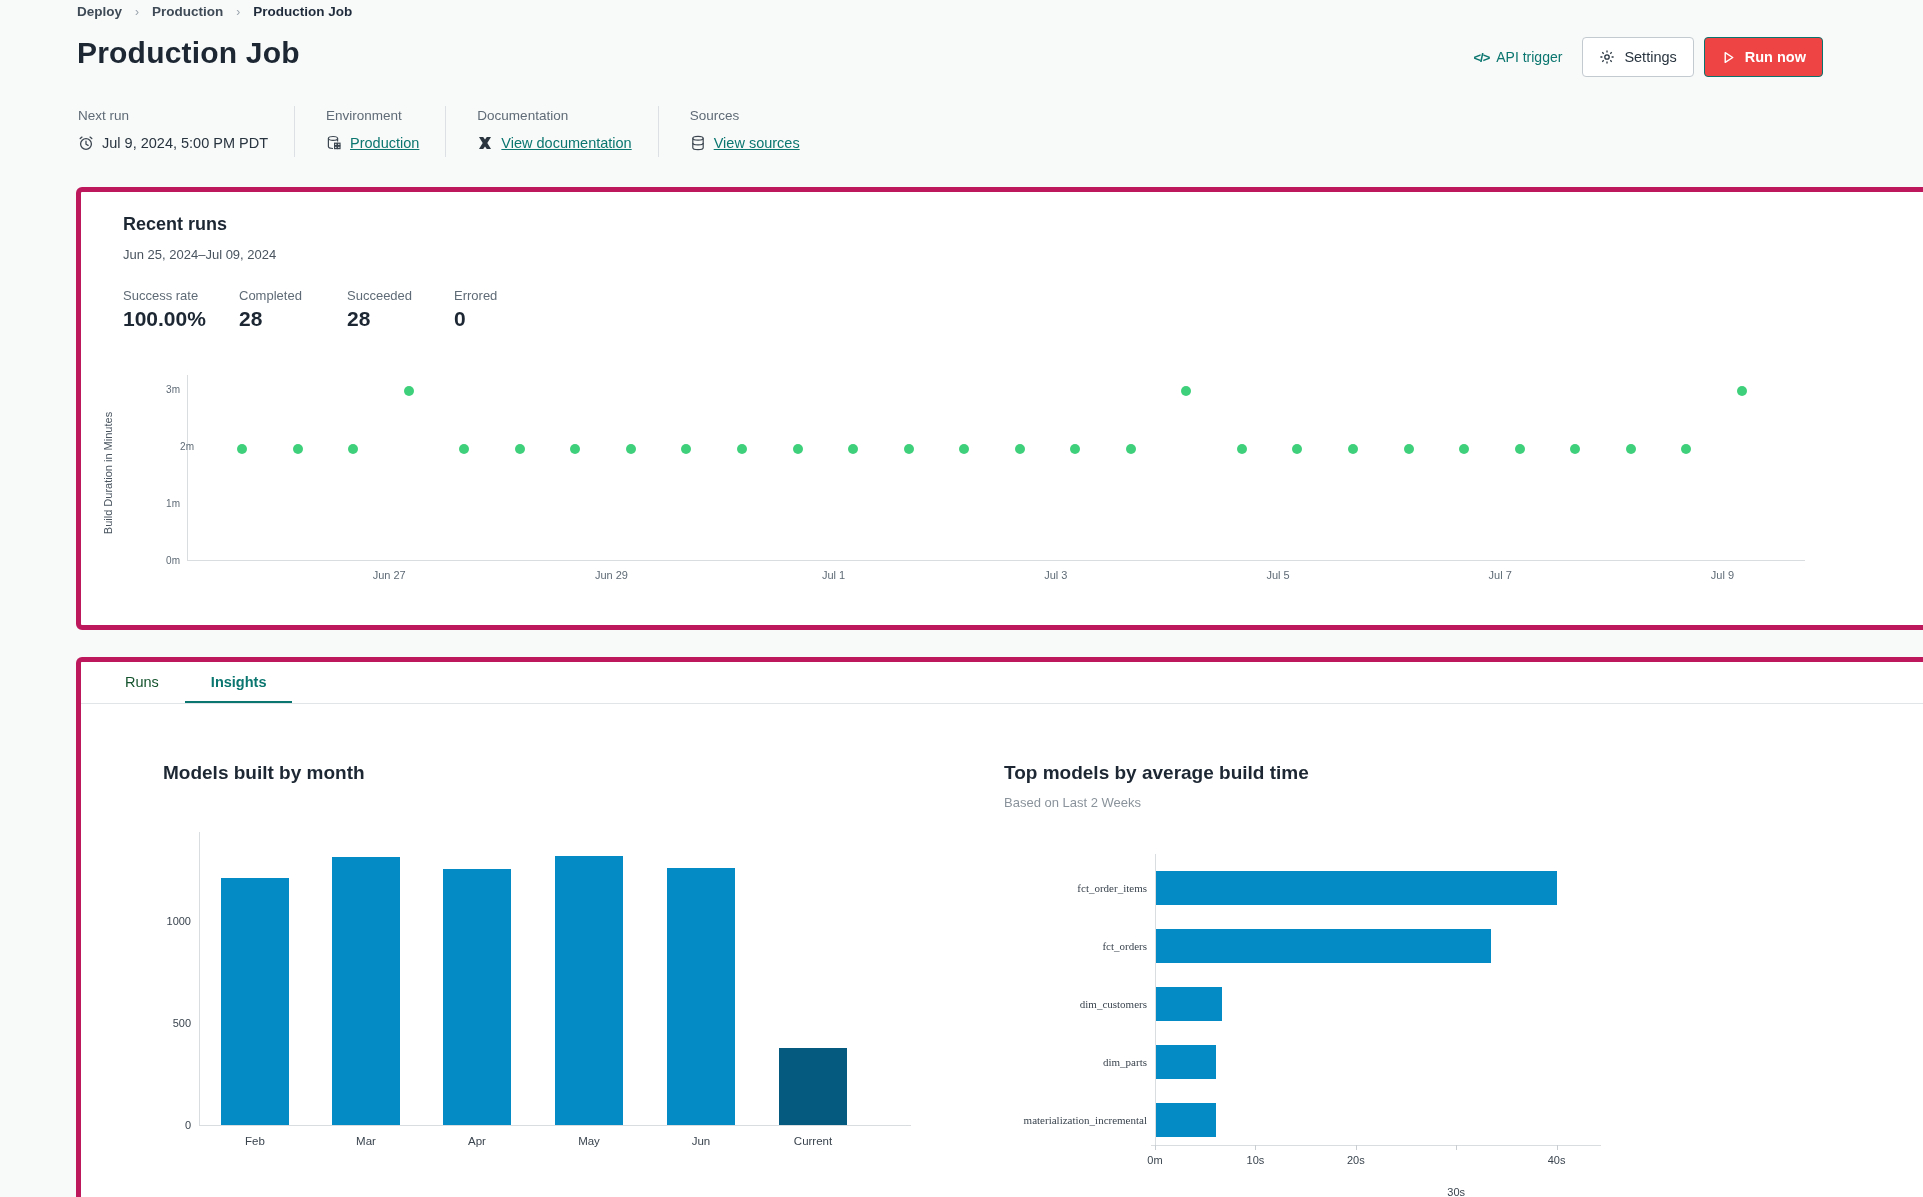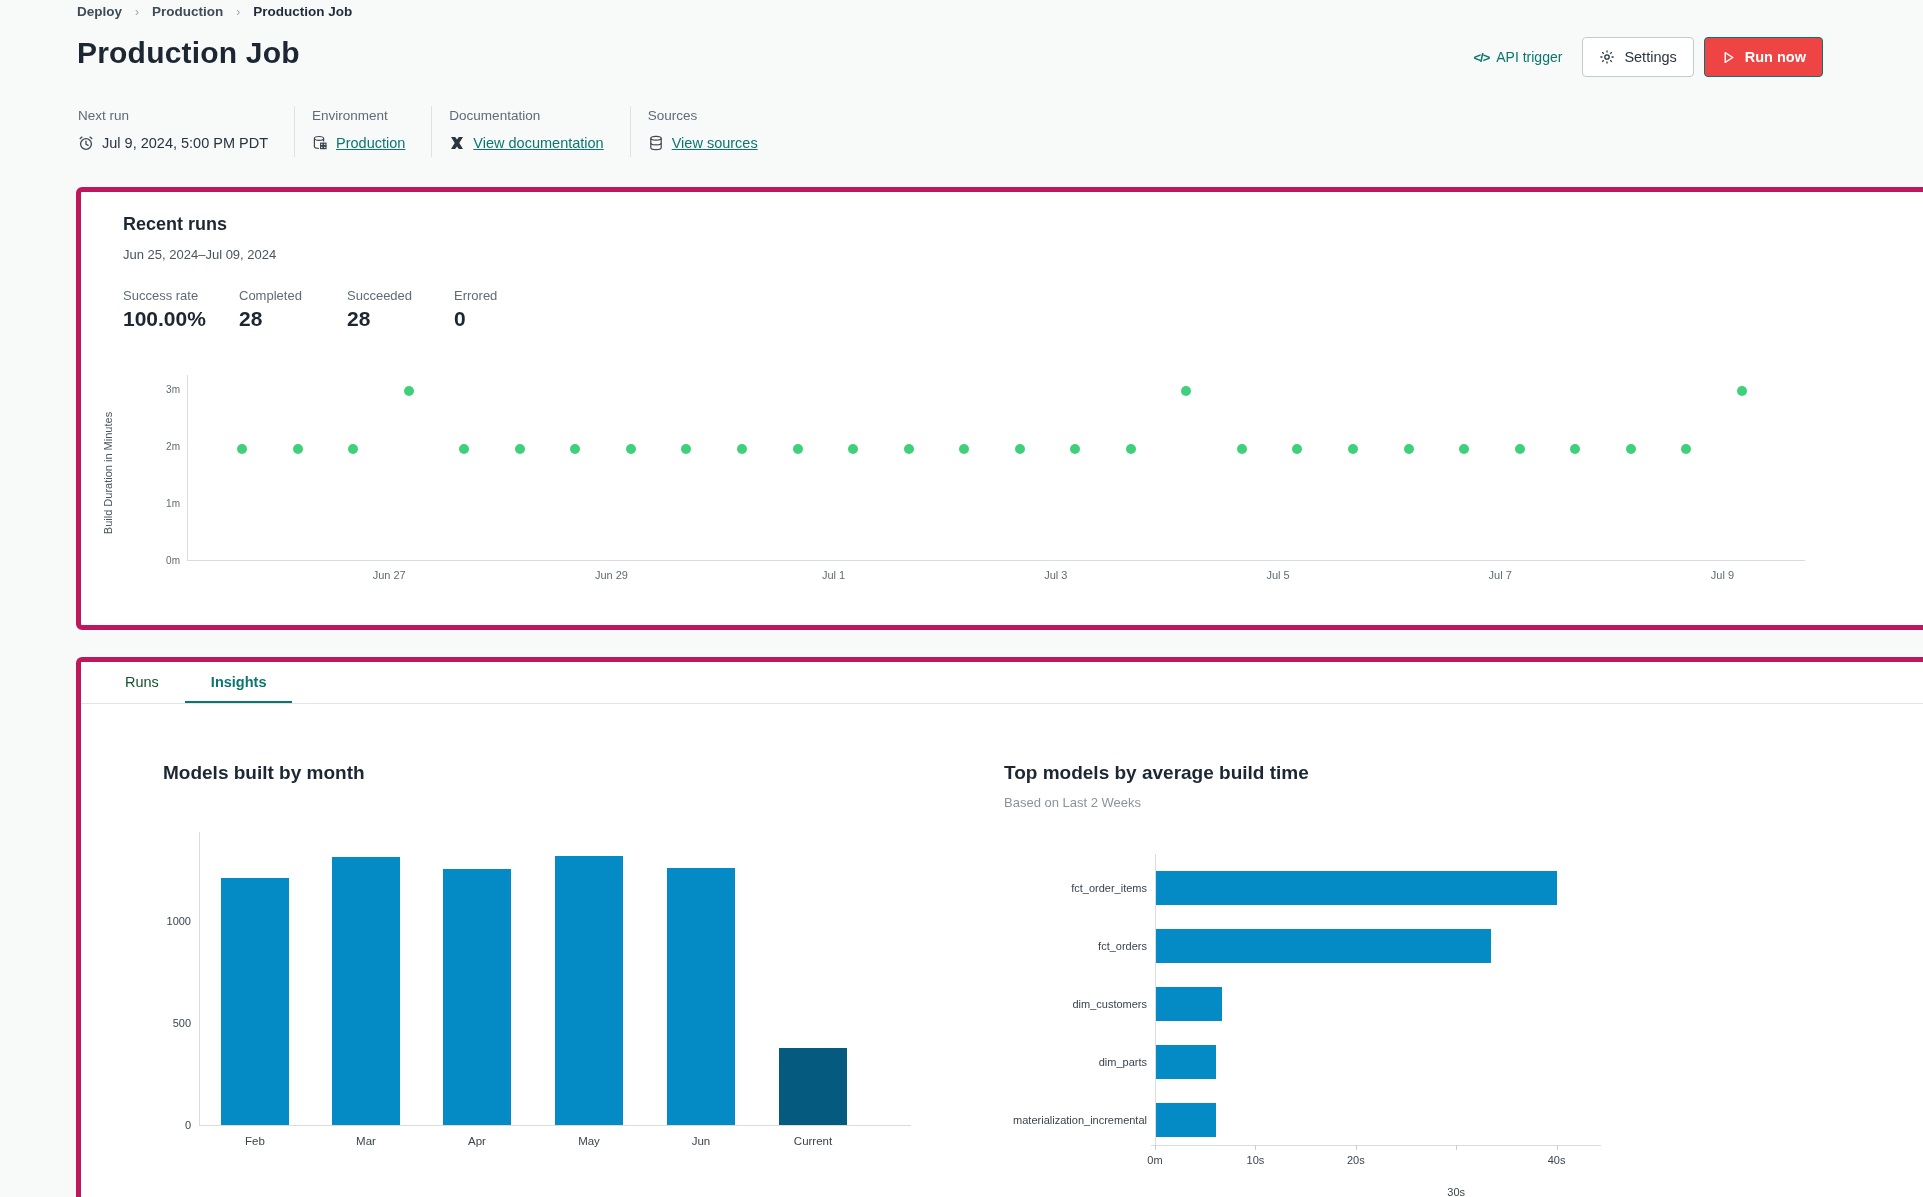--- a/index.html
+++ b/index.html
@@ -18,21 +18,21 @@
   .header-actions { position:absolute; right:100px; top:37px; display:flex; align-items:center; height:40px; }
   .api-trigger { display:flex; align-items:center; gap:7px; color:#0a766f; font-size:14px; margin-right:20px; cursor:pointer; }
   .code-glyph { font-weight:bold; font-size:13px; letter-spacing:-1px; }
   .btn { display:flex; align-items:center; gap:9px; height:40px; padding:0 16px; border-radius:4px; font-size:14.5px; cursor:pointer; }
   .btn-settings { background:#fff; border:1px solid #c3cad0; color:#28343f; }
   .btn-run { background:#ef4444; border:1px solid #0a736d; color:#fff; margin-left:10px; font-weight:bold; }
 
   
   .info-row { position:absolute; left:78px; top:106px; display:flex; }
   .info-col { padding:2px 26px 6px 0; }
-  .info-col + .info-col { padding-left:17px; border-left:1px solid #dde1e5; }
+  .info-col + .info-col { padding-left:31px; border-left:1px solid #dde1e5; }
   .info-label { font-size:13.5px; color:#5f6b76; margin-bottom:12px; }
   .info-value { display:flex; align-items:center; gap:8px; font-size:14.5px; color:#28343f; }
   .info-link { color:#0a766f; text-decoration:underline; cursor:pointer; }
   .ic { flex:0 0 auto; display:inline-flex; }
 
   
   .card { position:absolute; left:76px; width:1892px; background:#fff; border:5px solid #be185d; border-radius:6px; }
   .card-recent { top:187px; height:443px; }
   .card-tabs { top:657px; height:560px; border-bottom:none; border-radius:6px 6px 0 0; }
 
@@ -56,21 +56,21 @@
   .tab { display:flex; align-items:center; padding:0 26px; font-size:14.5px; color:#14532d; cursor:pointer; border-bottom:2px solid transparent; }
   .tab.active { color:#0a766f; font-weight:bold; border-bottom:2.5px solid #0a766f; }
 
   .chart-title { position:absolute; font-size:19px; font-weight:bold; color:#1c2733; }
   .chart-sub { position:absolute; font-size:13px; color:#8a939b; }
 
   .vbar { position:absolute; }
   .vb-ytick { position:absolute; font-size:11px; color:#3a444e; text-align:right; width:36px; transform:translateY(-50%); }
   .vb-xlabel { position:absolute; font-size:11.5px; color:#3a444e; transform:translateX(-50%); }
 
-  .hb-label { position:absolute; font-size:11px; color:#3a444e; text-align:right; width:200px; transform:translateY(-50%); }
+  .hb-label { position:absolute; font-size:11px; color:#3a444e; text-align:right; width:200px; transform:translateY(-50%);font-family:Liberation Serif, serif; }
   .hb-bar { position:absolute; }
   .hb-xtick { position:absolute; font-size:11px; color:#3a444e; transform:translateX(-50%); }
   .hb-tickmark { position:absolute; width:1px; height:5px; background:#c8cdd1; }
 </style>
 </head>
 <body>
 
 <div class="page">
 
   <div class="breadcrumb" id="breadcrumb">
@@ -182,21 +182,21 @@
         <div class="stat" style="min-width: 80px;">
           <div class="stat-label">Errored</div>
           <div class="stat-value">0</div>
         </div>
       </div>
     <div class="scatter" id="scatter">
       <div class="sc-ylabel">Build Duration in Minutes</div>
     <div class="axis-line" style="left: 106px; top: 0px; width: 1px; height: 185px;"></div>
         <div class="axis-line" style="left: 106px; top: 185px; width: 1618px; height: 1px;"></div>
         <div class="sc-ytick" style="left: 69px; top: 14.2308px;">3m</div>
-        <div class="sc-ytick" style="left: 69px; top: 71.1538px;">2m</div>
+        <div class="sc-ytick" style="left: 83px; top: 71.1538px;">2m</div>
         <div class="sc-ytick" style="left: 69px; top: 128.077px;">1m</div>
         <div class="sc-ytick" style="left: 69px; top: 185px;">0m</div>
         <div class="sc-xtick" style="left: 308.207px; top: 194px;">Jun 27</div>
         <div class="sc-xtick" style="left: 530.408px; top: 194px;">Jun 29</div>
         <div class="sc-xtick" style="left: 752.607px; top: 194px;">Jul 1</div>
         <div class="sc-xtick" style="left: 974.808px; top: 194px;">Jul 3</div>
         <div class="sc-xtick" style="left: 1197.01px; top: 194px;">Jul 5</div>
         <div class="sc-xtick" style="left: 1419.21px; top: 194px;">Jul 7</div>
         <div class="sc-xtick" style="left: 1641.41px; top: 194px;">Jul 9</div>
         <div class="dot" style="left: 161px; top: 74px; background: rgb(63, 208, 123);"></div>

